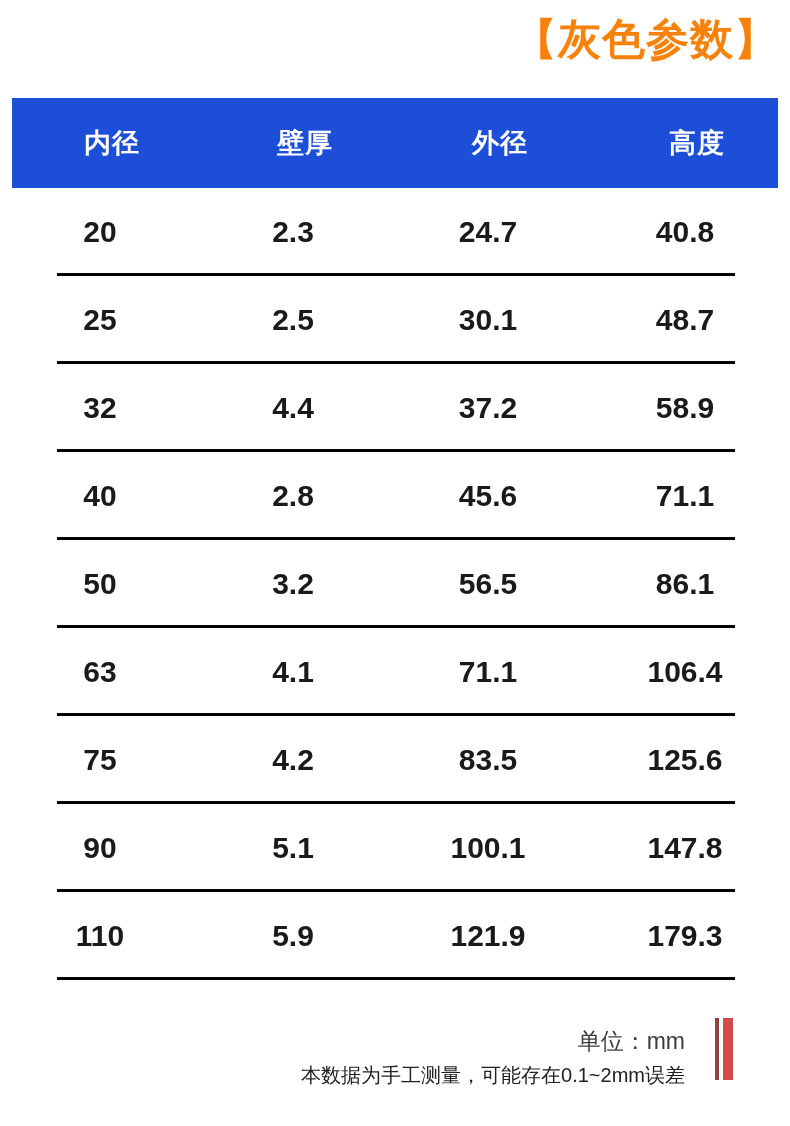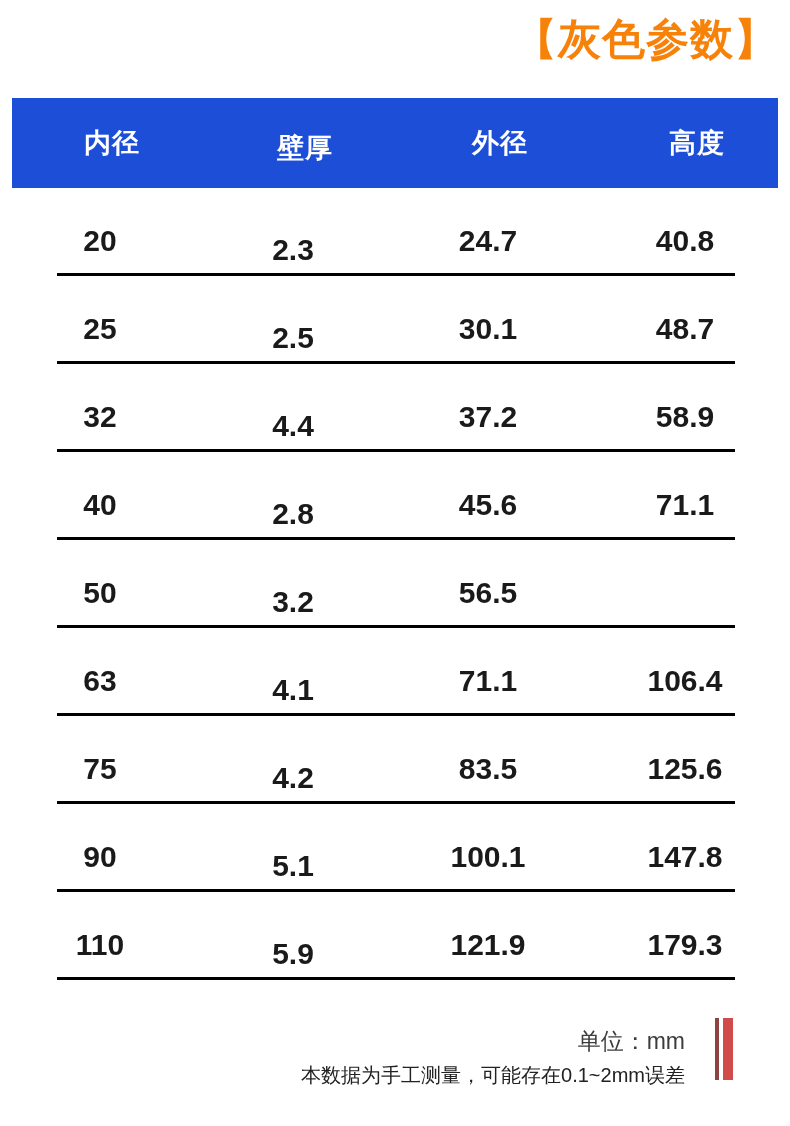--- a/index.html
+++ b/index.html
@@ -47,38 +47,38 @@
     color: #ffffff;
     font-size: 27px;
     font-weight: 700;
     text-align: center;
     letter-spacing: 1px;
     white-space: nowrap;
   }
 
   
   .col-0 { position: absolute; left: 30px;  width: 140px; }
-  .col-1 { position: absolute; left: 218px; width: 150px; margin-top: 9px; }
+  .col-1 { position: absolute; left: 218px; width: 150px; }
   .col-2 { position: absolute; left: 405px; width: 166px; }
   .col-3 { position: absolute; left: 600px; width: 170px; }
 
   
   .tbody {
     position: absolute;
     left: 0;
     top: 188px;
     width: 790px;
   }
   .row {
     position: relative;
     height: 88px;
   }
   .row .cell {
     position: absolute;
-    top: 9px;
+    top: 0;
     height: 88px;
     line-height: 88px;
     text-align: center;
     color: #1A1A1A;
     font-size: 30px;
     font-weight: 700;
     white-space: nowrap;
   }
   .row .rule {
     position: absolute;
@@ -179,20 +179,21 @@
       <div class="cell col-1">2.8</div>
       <div class="cell col-2">45.6</div>
       <div class="cell col-3">71.1</div>
       <div class="rule"></div>
     </div>
 
     <div class="row">
       <div class="cell col-0">50</div>
       <div class="cell col-1">3.2</div>
       <div class="cell col-2">56.5</div>
+      <div class="cell col-3">86.1</div>
       <div class="rule"></div>
     </div>
 
     <div class="row">
       <div class="cell col-0">63</div>
       <div class="cell col-1">4.1</div>
       <div class="cell col-2">71.1</div>
       <div class="cell col-3">106.4</div>
       <div class="rule"></div>
     </div>

